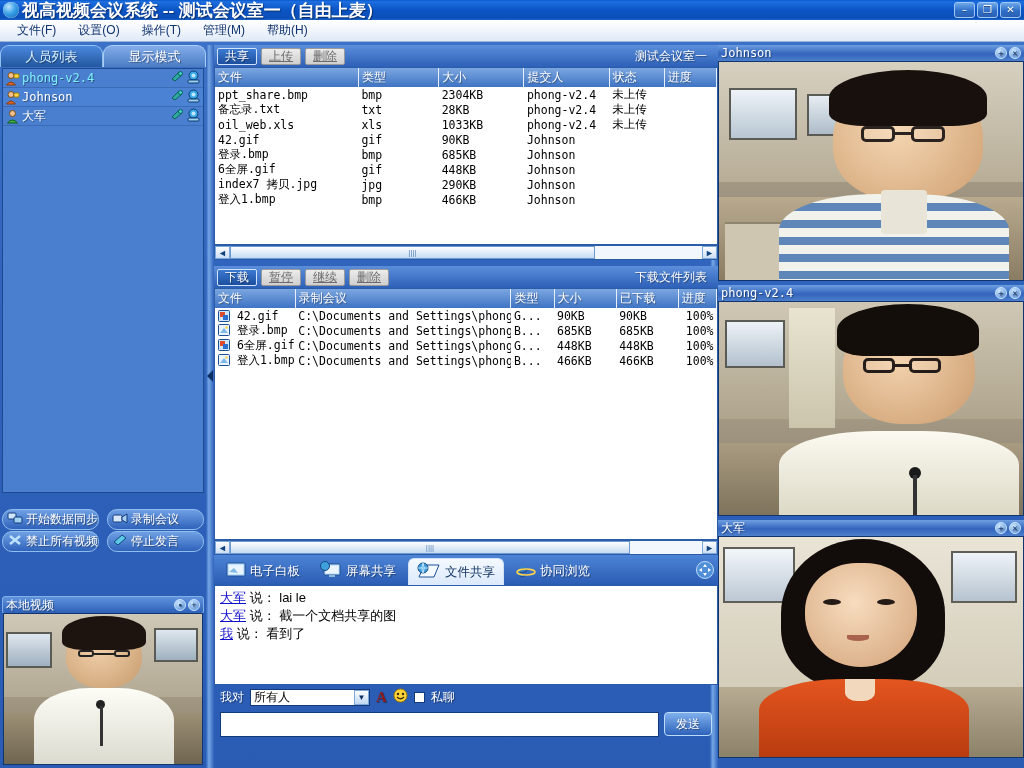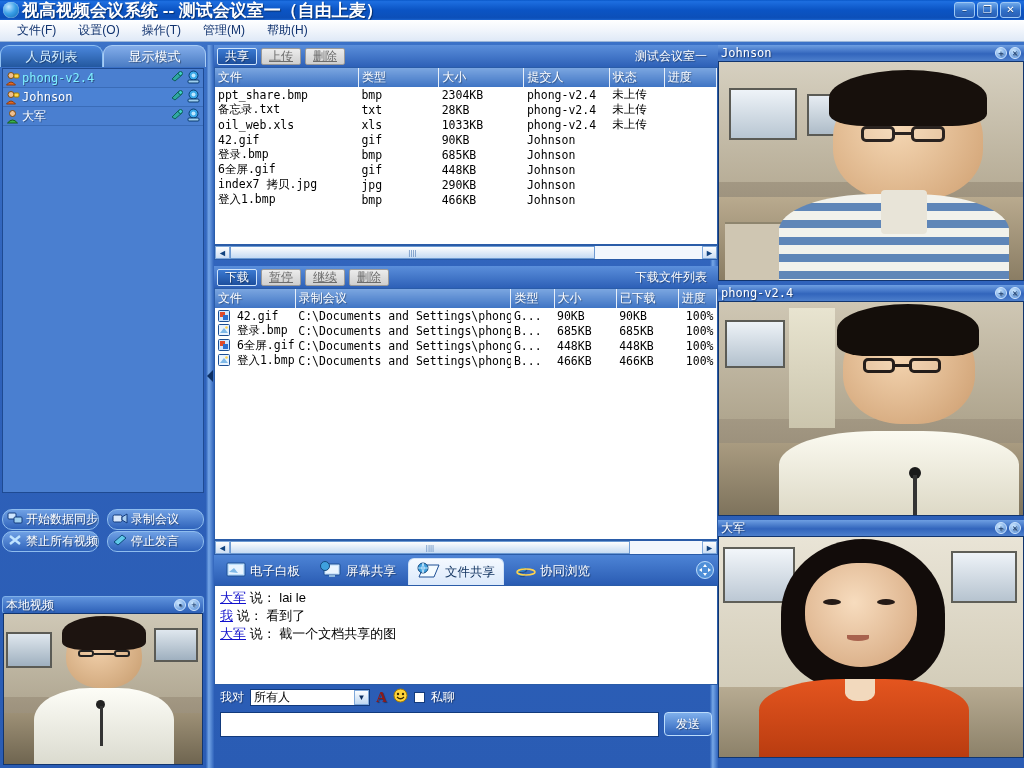--- a/index.html
+++ b/index.html
@@ -577,28 +577,28 @@
       </div>
     </div>
 
     <div class="chatlog" style="height:100px">
       <div>
         <span class="unick">大军</span>
         <span>说：</span>
         <span>lai le</span>
       </div>
       <div>
+        <span class="unick">大军</span>
+        <span>说：</span>
+        <span>截一个文档共享的图</span>
+      </div>
+      <div>
         <span class="unick">我</span>
         <span>说：</span>
         <span>看到了</span>
-      </div>
-      <div>
-        <span class="unick">大军</span>
-        <span>说：</span>
-        <span>截一个文档共享的图</span>
       </div>
     </div>
 
     <div class="chatctl">
       <span>我对</span>
       <span class="sel">
         <span>所有人</span>
         <span class="selarrow">▼</span>
       </span>
       <span style="color:#8b1a1a;font-weight:bold;font-size:15px;font-family:'Liberation Serif',serif">A</span>

